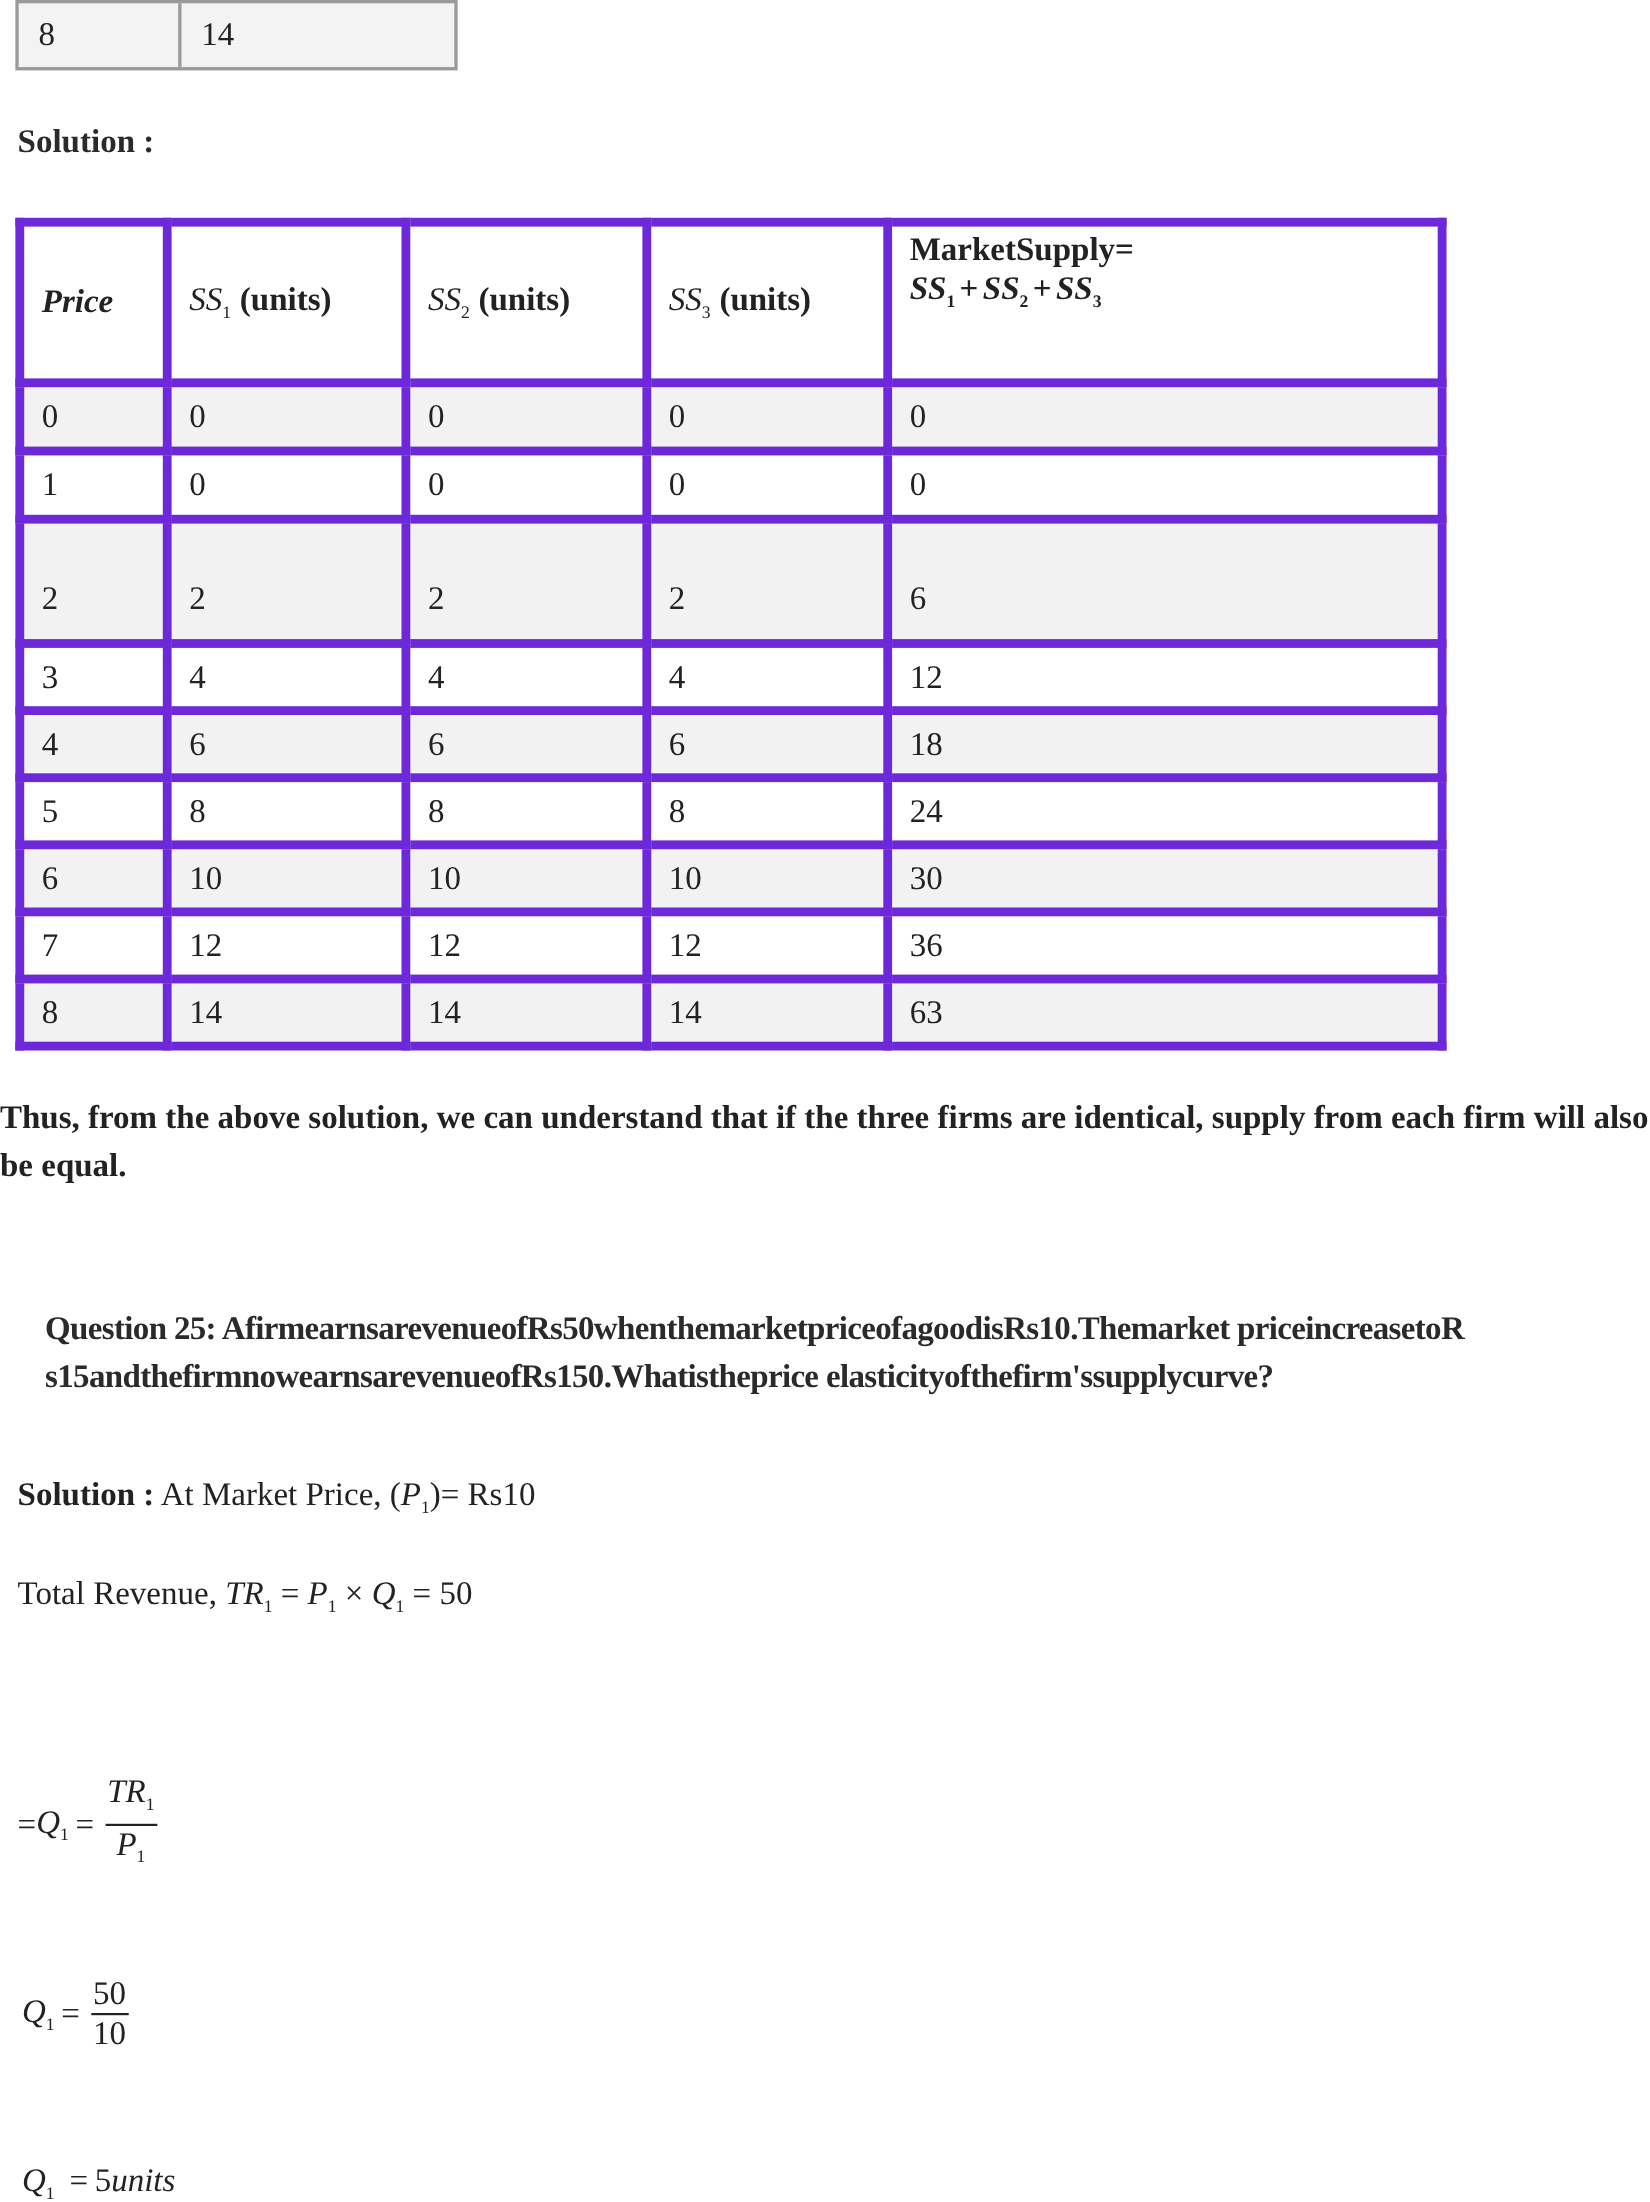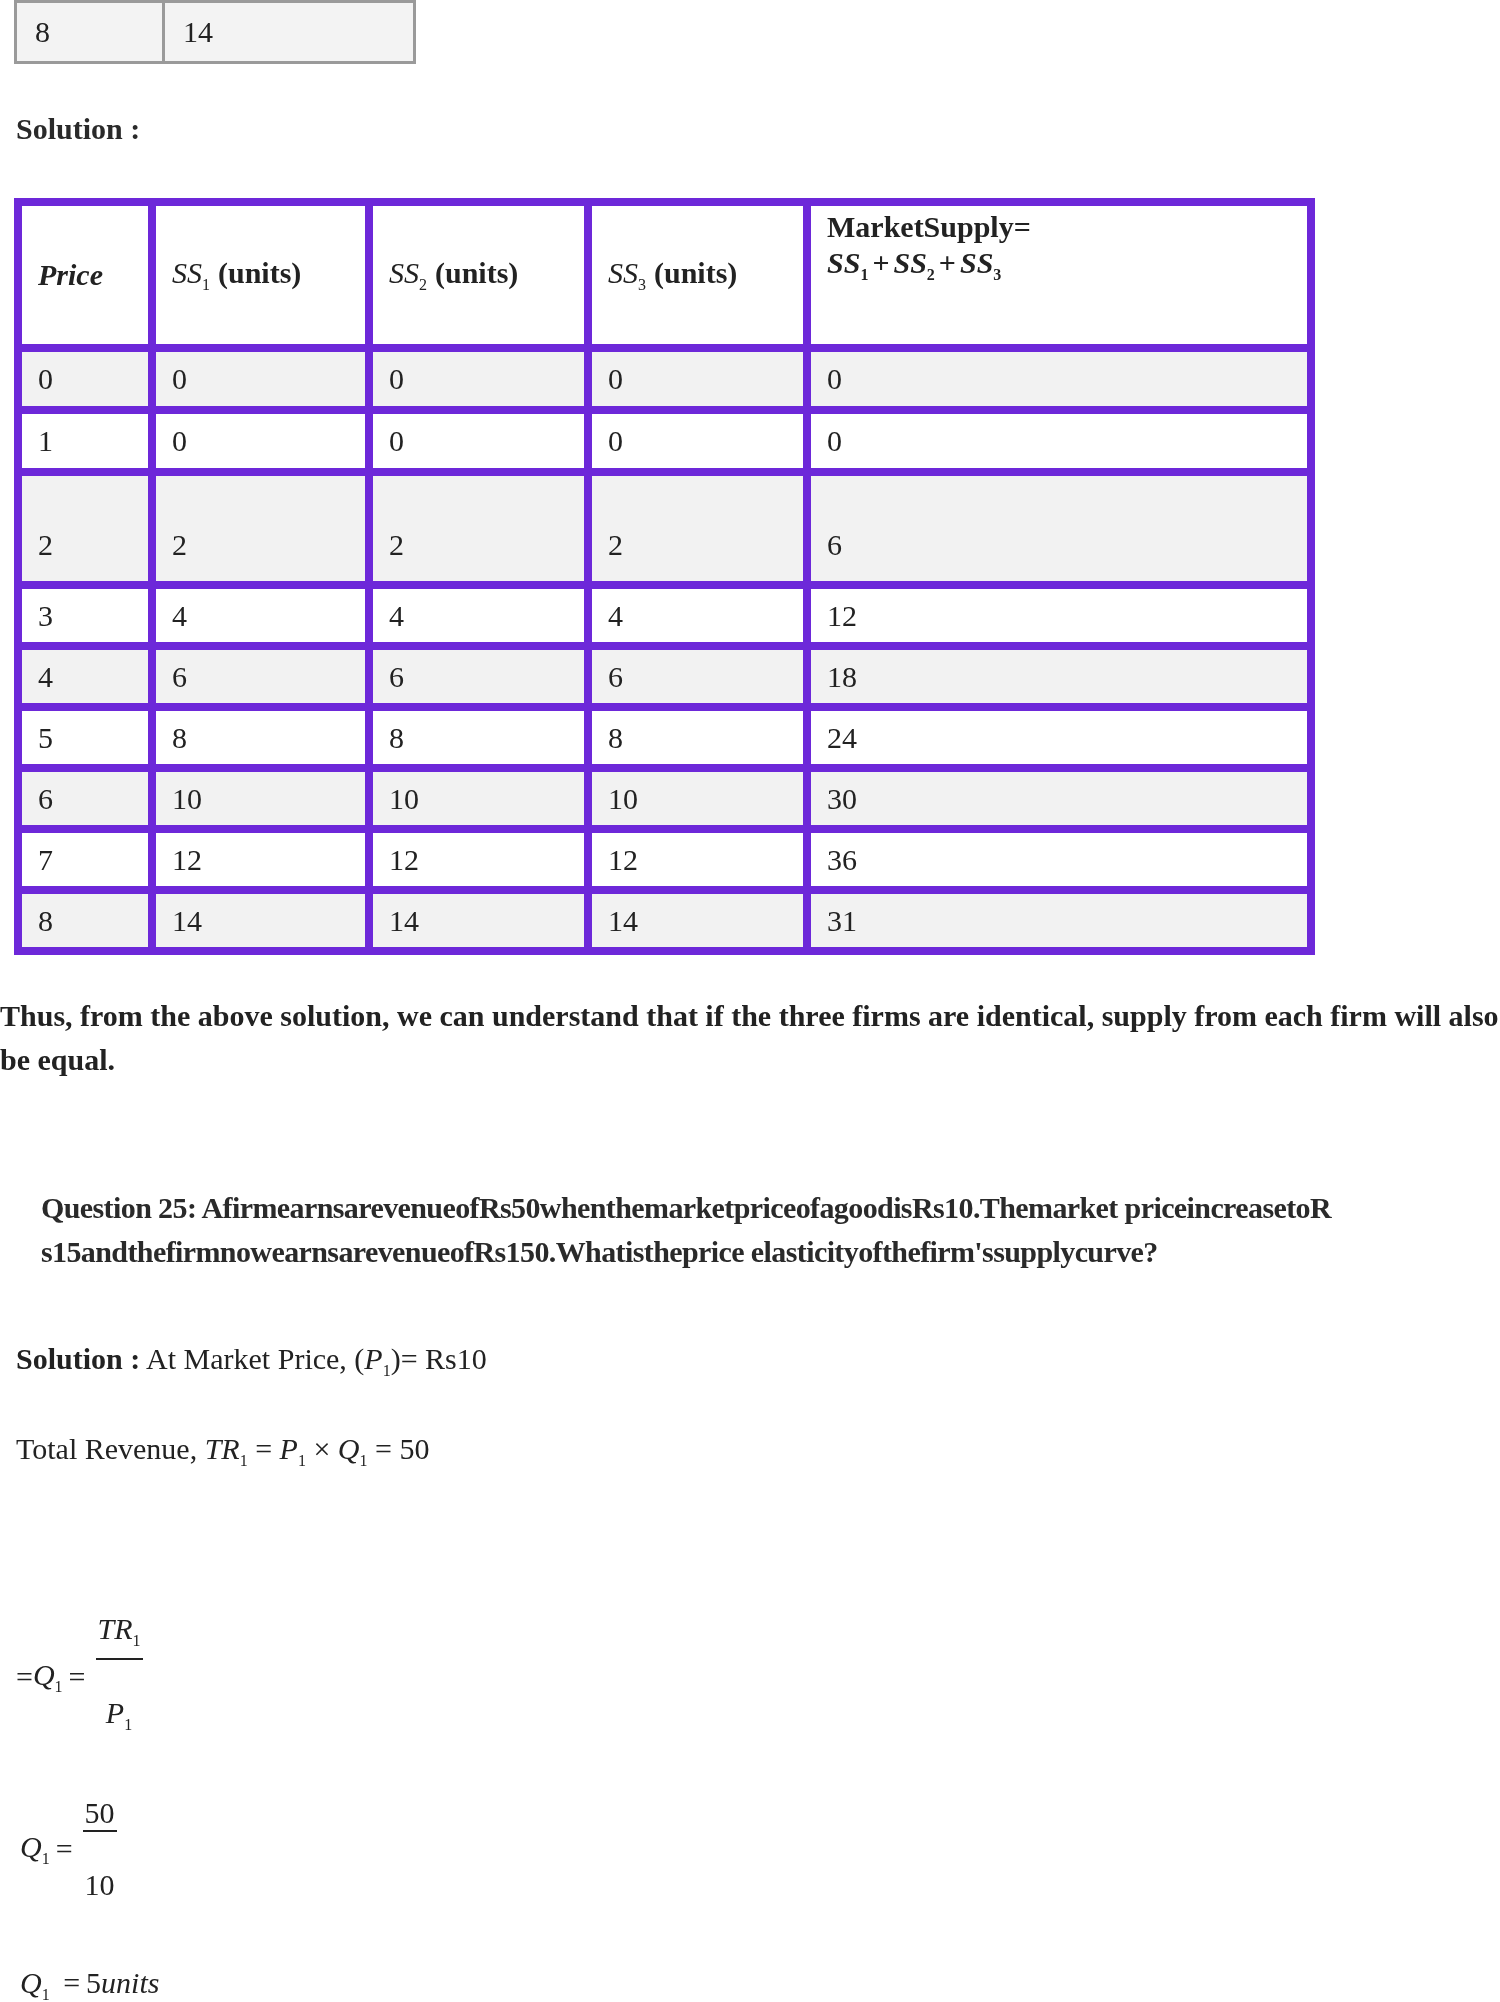--- a/index.html
+++ b/index.html
@@ -112,21 +112,20 @@
     }
 
     .frac-row {
       display: flex; align-items: center;
       font-size: 30px;
       color: #222;
     }
     .frac {
       display: inline-flex; flex-direction: column; align-items: center;
       margin-left: 4px;
-      gap: 36px;
     }
     .frac .num { border-bottom: 2px solid #222; padding: 0 2px; line-height: 34px; }
     .frac .den { line-height: 34px; }
     .eq1 { left: 16px; top: 1612px; }
     .eq2 { left: 20px; top: 1796px; }
     .eq3 { left: 20px; top: 1966px; font-size: 30px; color:#222; }
   </style>
 </head>
 <body>
 
@@ -211,21 +210,21 @@
       <td>12</td>
       <td>12</td>
       <td>12</td>
       <td>36</td>
     </tr>
     <tr class="row-even" style="height:61px;">
       <td>8</td>
       <td>14</td>
       <td>14</td>
       <td>14</td>
-      <td>31</td>
+      <td>63</td>
     </tr>
   </tbody>
 </table>
 
 <div class="abs conclusion">Thus, from the above solution, we can understand that if the three firms are identical, supply from each firm will also be equal.</div>
 
 <div class="abs question">Question 25: AfirmearnsarevenueofRs50whenthemarketpriceofagoodisRs10.Themarket priceincreasetoRs15andthefirmnowearnsarevenueofRs150.Whatistheprice elasticityofthefirm'ssupplycurve?</div>
 
 <div class="abs sol-line">
   <span class="bold">Solution :</span>

